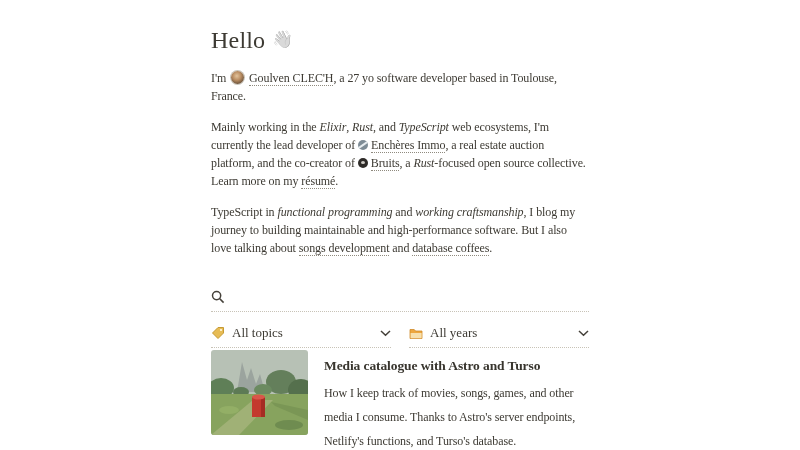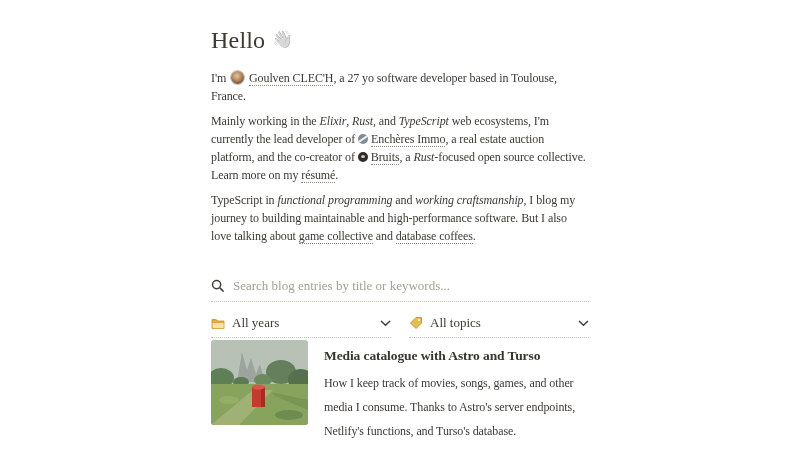--- a/index.html
+++ b/index.html
@@ -29,21 +29,21 @@
     filter: grayscale(1) opacity(0.72);
     transform: translateY(-1px);
   }
   
   p.intro {
     font-size: 12px;
     line-height: 18px;
     margin-top: 15px;
     letter-spacing: -0.1px;
   }
-  p.intro.second { margin-top: 7px; }
+  p.intro.second { margin-top: 13px; }
   em { font-style: italic; }
   a.dotted {
     color: inherit;
     text-decoration: none;
     border-bottom: 1px dotted #8f8a7e;
     cursor: pointer;
   }
   .avatar {
     display: inline-block;
     width: 13px; height: 13px;
@@ -163,49 +163,48 @@
     <span>I'm</span>
     <span class="avatar"></span>
     <a class="dotted">Goulven CLEC'H</a><span>, a 27 yo software developer based in Toulouse, France.</span>
   </p>
 
   <p class="intro second">
     <span>Mainly working in the </span><em>Elixir</em><span>, </span><em>Rust</em><span>, and </span><em>TypeScript</em><span> web ecosystems, I'm currently the lead developer of </span><span class="inline-favicon favicon-encheres"></span><a class="dotted">Enchères Immo</a><span>, a real estate auction platform, and the co-creator of </span><span class="inline-favicon favicon-bruits"></span><a class="dotted">Bruits</a><span>, a </span><em>Rust</em><span>-focused open source collective. Learn more on my </span><a class="dotted">résumé</a><span>.</span>
   </p>
 
   <p class="intro second">
-    <span>TypeScript in </span><em>functional programming</em><span> and </span><em>working craftsmanship</em><span>, I blog my journey to building maintainable and high-performance software. But I also love talking about </span><a class="dotted">game collective</a><span> and </span><a class="dotted">database coffees</a><span>.</span>
+    <span>TypeScript in </span><em>functional programming</em><span> and </span><em>working craftsmanship</em><span>, I blog my journey to building maintainable and high-performance software. But I also love talking about </span><a class="dotted">songs development</a><span> and </span><a class="dotted">database coffees</a><span>.</span>
   </p>
 
   <div class="search-row">
     <svg width="14" height="14" viewBox="0 0 14 14">
       <circle cx="5.6" cy="5.6" r="4.1" fill="none" stroke="#45413a" stroke-width="1.5"></circle>
       <line x1="8.8" y1="8.8" x2="12.6" y2="12.6" stroke="#45413a" stroke-width="1.6"></line>
     </svg>
-    <input class="search-input" type="text" placeholder="Search blog entries by title or keywords..." style="">
   </div>
 
   <div class="filters-row">
+    <div class="filter-select">
+      <svg width="14" height="14" viewBox="0 0 14 14">
+        <path d="M1.5,7 L7,1.5 L12.5,1.5 L12.5,7 L7,12.5 Z" fill="#e7bc55" stroke="#c69a33" stroke-width="1"></path>
+        <circle cx="10" cy="4" r="1.1" fill="#fffbe9"></circle>
+      </svg>
+      <span class="label">All topics</span>
+      <span class="spacer"></span>
+      <svg width="11" height="7" viewBox="0 0 11 7">
+        <path d="M1,1 L5.5,5.3 L10,1" fill="none" stroke="#45413a" stroke-width="1.5"></path>
+      </svg>
+    </div>
     <div class="filter-select">
       <svg width="14" height="13" viewBox="0 0 14 13">
         <path d="M1,2.5 L5.2,2.5 L6.6,4 L13,4 L13,11.5 L1,11.5 Z" fill="#eda73f" stroke="#cf8a2a" stroke-width="0.8"></path>
         <rect x="1.6" y="6" width="11" height="5.2" fill="#f7e0ad"></rect>
       </svg>
       <span class="label">All years</span>
-      <span class="spacer"></span>
-      <svg width="11" height="7" viewBox="0 0 11 7">
-        <path d="M1,1 L5.5,5.3 L10,1" fill="none" stroke="#45413a" stroke-width="1.5"></path>
-      </svg>
-    </div>
-    <div class="filter-select">
-      <svg width="14" height="14" viewBox="0 0 14 14">
-        <path d="M1.5,7 L7,1.5 L12.5,1.5 L12.5,7 L7,12.5 Z" fill="#e7bc55" stroke="#c69a33" stroke-width="1"></path>
-        <circle cx="10" cy="4" r="1.1" fill="#fffbe9"></circle>
-      </svg>
-      <span class="label">All topics</span>
       <span class="spacer"></span>
       <svg width="11" height="7" viewBox="0 0 11 7">
         <path d="M1,1 L5.5,5.3 L10,1" fill="none" stroke="#45413a" stroke-width="1.5"></path>
       </svg>
     </div>
   </div>
 
   <div class="entry">
     <div class="thumb">
       <svg width="97" height="85" viewBox="0 0 97 85">

